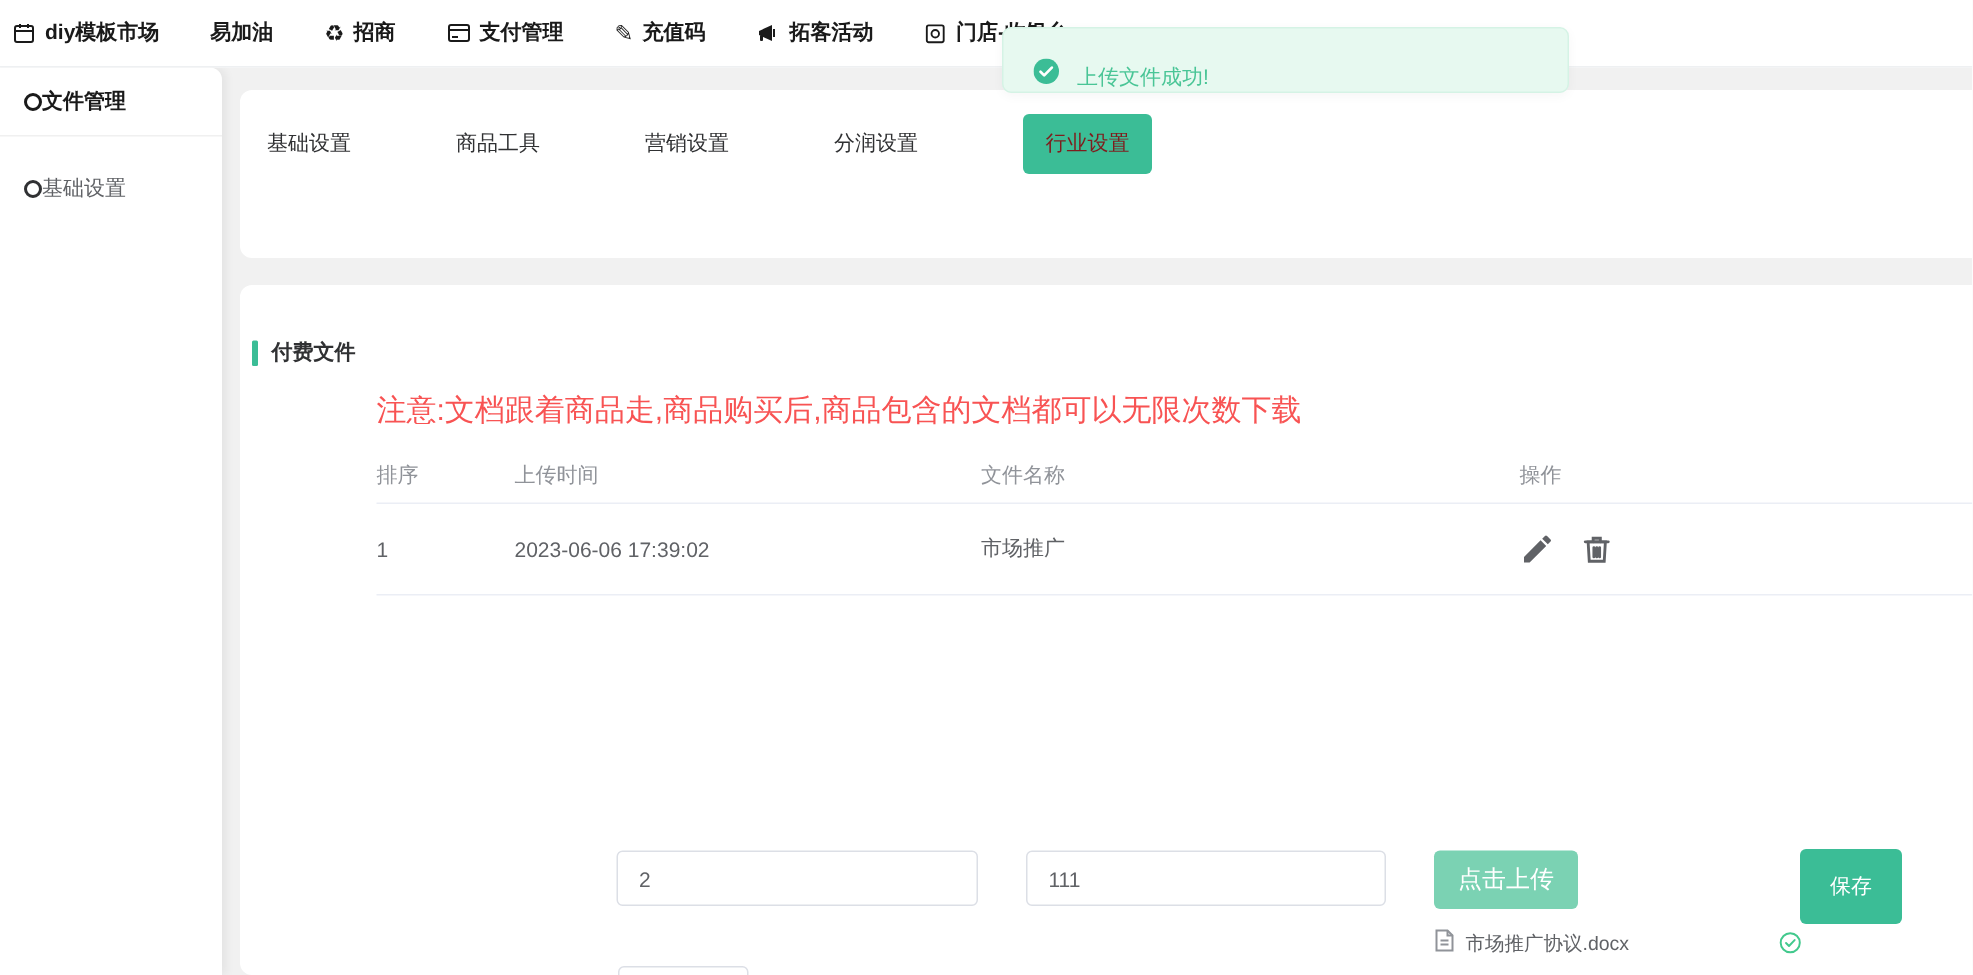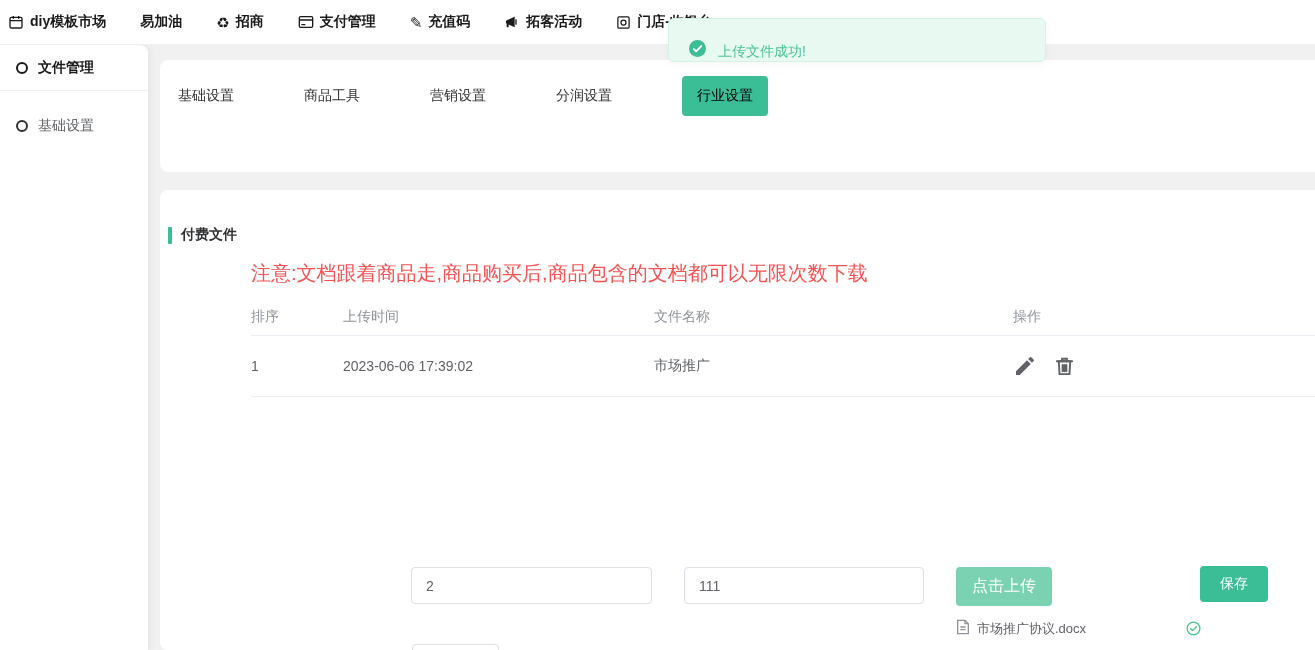--- a/index.html
+++ b/index.html
@@ -20,31 +20,31 @@
 
   
   .toast{position:absolute;left:668px;top:18px;width:378px;height:44px;background:var(--toast-bg);
     border:1px solid var(--toast-border);border-radius:6px;display:flex;align-items:flex-end;
     padding-left:20px;gap:12px;z-index:20;box-shadow:0 2px 8px rgba(0,0,0,.04)}
   .toast-text{font-size:14px;color:var(--toast-text)}
 
   
   .sidebar{position:absolute;left:0;top:45px;width:148px;height:605px;background:#fff;
     border-radius:0 8px 0 0;box-shadow:3px 0 6px rgba(0,0,0,.05);z-index:4}
-  .side-item{display:flex;align-items:center;gap:10px;height:46px;padding-left:16px;cursor:pointer;font-size:14px}
+  .side-item{display:flex;align-items:center;height:46px;padding-left:16px;cursor:pointer;font-size:14px}
   .side-item .ring{width:12px;height:12px;border:2px solid #1a1a1a;border-radius:50%;flex:0 0 auto}
   .side-item.active{color:#1a1a1a;font-weight:bold;border-bottom:1px solid #f0f0f0}
   .side-item.normal{color:var(--text-mid);margin-top:12px}
   .side-item.normal .ring{border-color:#303133}
 
   
   .panel-tabs{position:absolute;left:160px;top:60px;width:1155px;height:112px;background:#fff;border-radius:8px 0 0 8px}
   .row-primary{display:flex;align-items:center;gap:70px;padding:14px 0 0 18px;height:58px}
   .ptab{font-size:14px;color:var(--text-dark);cursor:pointer;white-space:nowrap}
-  .ptab.active{background:var(--accent);color:#000000;border-radius:4px;padding:11px 15px;font-size:14px}
+  .ptab.active{background:var(--accent);color:#7f1d1d;border-radius:4px;padding:11px 15px;font-size:14px}
   .row-secondary{display:flex;align-items:flex-start;gap:40px;padding:14px 0 0 26px}
   .stab{font-size:14px;color:var(--text-dark);cursor:pointer;white-space:nowrap;padding-bottom:12px}
   .stab.active{color:var(--accent);border-bottom:3px solid var(--accent)}
 
   .panel-main{position:absolute;left:160px;top:190px;width:1155px;height:460px;background:#fff;border-radius:8px 0 0 8px}
   .section-head{display:flex;align-items:center;gap:9px;padding:36px 0 0 8px}
   .section-bar{width:4px;height:17px;background:var(--accent);border-radius:1px}
   .section-title{font-size:14px;font-weight:bold;color:var(--text-dark)}
   .notice{margin:16px 4px 0 91px;font-size:20px;color:var(--notice)}
 
@@ -58,21 +58,21 @@
   .form-row{position:absolute;left:251px;top:377px;display:flex;align-items:flex-start}
   .inp{width:241px;height:37px;border:1px solid var(--input-border);border-radius:4px;padding:0 14px;
     font-size:14px;color:var(--text-mid);font-family:"Liberation Sans","DejaVu Sans",sans-serif;outline:none}
   .inp2{margin-left:32px;width:240px}
   .upload-wrap{margin-left:32px;width:245px}
   .btn-upload{display:inline-block;background:var(--accent-light);color:#fff;font-size:16px;border:none;
     border-radius:4px;padding:9px 16px;cursor:pointer;font-family:inherit}
   .file-line{display:flex;align-items:center;gap:7px;margin-top:13px;font-size:13px;color:var(--text-mid)}
   .file-name{white-space:nowrap}
   .file-check{margin-left:auto;display:flex}
-  .btn-save{position:absolute;left:1040px;top:376px;width:68px;height:36px;background:var(--accent);color:#fff;
+  .btn-save{position:absolute;left:1040px;top:376px;width:68px;height:50px;background:var(--accent);color:#fff;
     border:none;border-radius:4px;font-size:14px;cursor:pointer;font-family:inherit}
   .btn-add{position:absolute;left:252px;top:454px;width:87px;height:38px;background:#fff;color:var(--text-mid);
     border:1px solid var(--input-border);border-radius:4px;font-size:14px;cursor:pointer;font-family:inherit;
     display:flex;align-items:center;justify-content:center;gap:7px}
 </style>
 </head>
 <body>
 
 <div class="stage">
 

